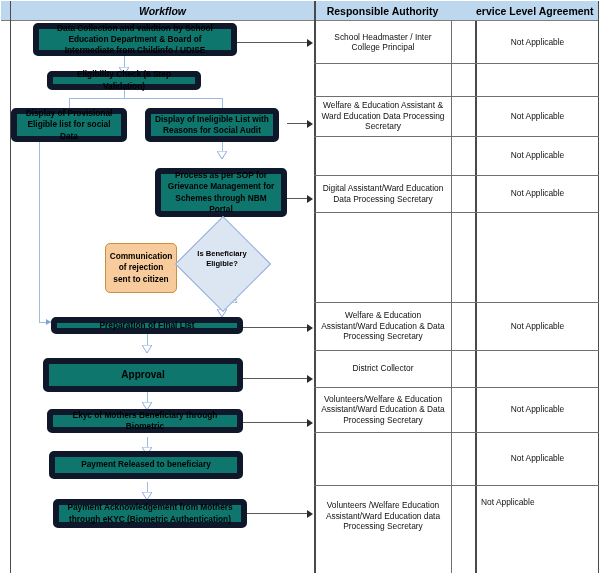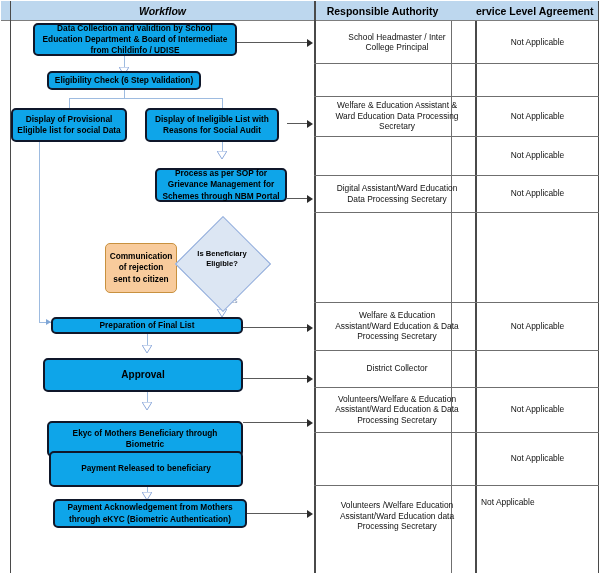--- a/index.html
+++ b/index.html
@@ -51,29 +51,29 @@
   
   .cell{
     position:absolute;
     font-size:8.4px;color:#111;
     text-align:center;
     line-height:1.25;
     display:flex;align-items:center;justify-content:center;
     box-sizing:border-box;
     padding:0 4px;
   }
-  .cell-auth{left:329px;width:134px;}
+  .cell-auth{left:315px;width:134px;}
   .cell-sla{left:476px;width:121px;}
 
   
   .node{
     position:absolute;
     box-sizing:border-box;
-    background:#0ea5e9;
-    border:2px solid #0f172a;
+    background:#0f766e;
+    border:6px solid #0f172a;
     border-radius:5px;
     display:flex;align-items:center;justify-content:center;
     text-align:center;
     font-size:8.3px;
     font-weight:bold;
     color:#000;
     line-height:1.35;
     padding:2px 4px;
   }
   .node.orange{
@@ -262,30 +262,30 @@
   <div class="grey-head" style="left:306px;top:508.5px"></div>
 
   <div class="node" style="left:32px;top:22px;width:204px;height:33px">Data Collection and validtion by School Education Department &amp; Board of Intermediate from Childinfo / UDISE</div>
 
   <div class="node" style="left:46px;top:70px;width:154px;height:19px">Eligibility Check (6 Step  Validation)</div>
 
   <div class="node" style="left:10px;top:107px;width:116px;height:34px">Display of Provisional Eligible list for social Data</div>
 
   <div class="node" style="left:144px;top:107px;width:134px;height:34px">Display of Ineligible List with  Reasons for Social Audit</div>
 
-  <div class="node" style="left:154px;top:167px;width:132px;height:34px">Process as per SOP for Grievance Management for Schemes through NBM Portal</div>
+  <div class="node" style="left:154px;top:167px;width:132px;height:49px">Process as per SOP for Grievance Management for Schemes through NBM Portal</div>
 
   <div class="node orange" style="left:104px;top:242px;width:72px;height:50px">Communication of rejection sent to citizen</div>
 
   <div class="diamond" style="left:188px;top:229px"></div>
   <div class="diamond-label" style="left:186px;top:248px">Is Beneficiary Eligible?</div>
 
   <div class="node big" style="left:42px;top:357px;width:200px;height:34px">Approval</div>
 
   <div class="node" style="left:50px;top:316px;width:192px;height:17px">Preparation of Final List</div>
 
-  <div class="node" style="left:46px;top:420px;width:196px;height:36px">Ekyc of  Mothers Beneficiary through Biometric</div>
-
-  <div class="node" style="left:48px;top:450px;width:194px;height:36px">Payment Released to beneficiary</div>
+  <div class="node" style="left:46px;top:408px;width:196px;height:24px">Ekyc of  Mothers Beneficiary through Biometric</div>
+
+  <div class="node" style="left:48px;top:450px;width:194px;height:28px">Payment Released to beneficiary</div>
 
   <div class="node" style="left:52px;top:498px;width:194px;height:29px">Payment Acknowledgement from Mothers through eKYC (Biometric Authentication)</div>
 
 </div>
 
 </body></html>

